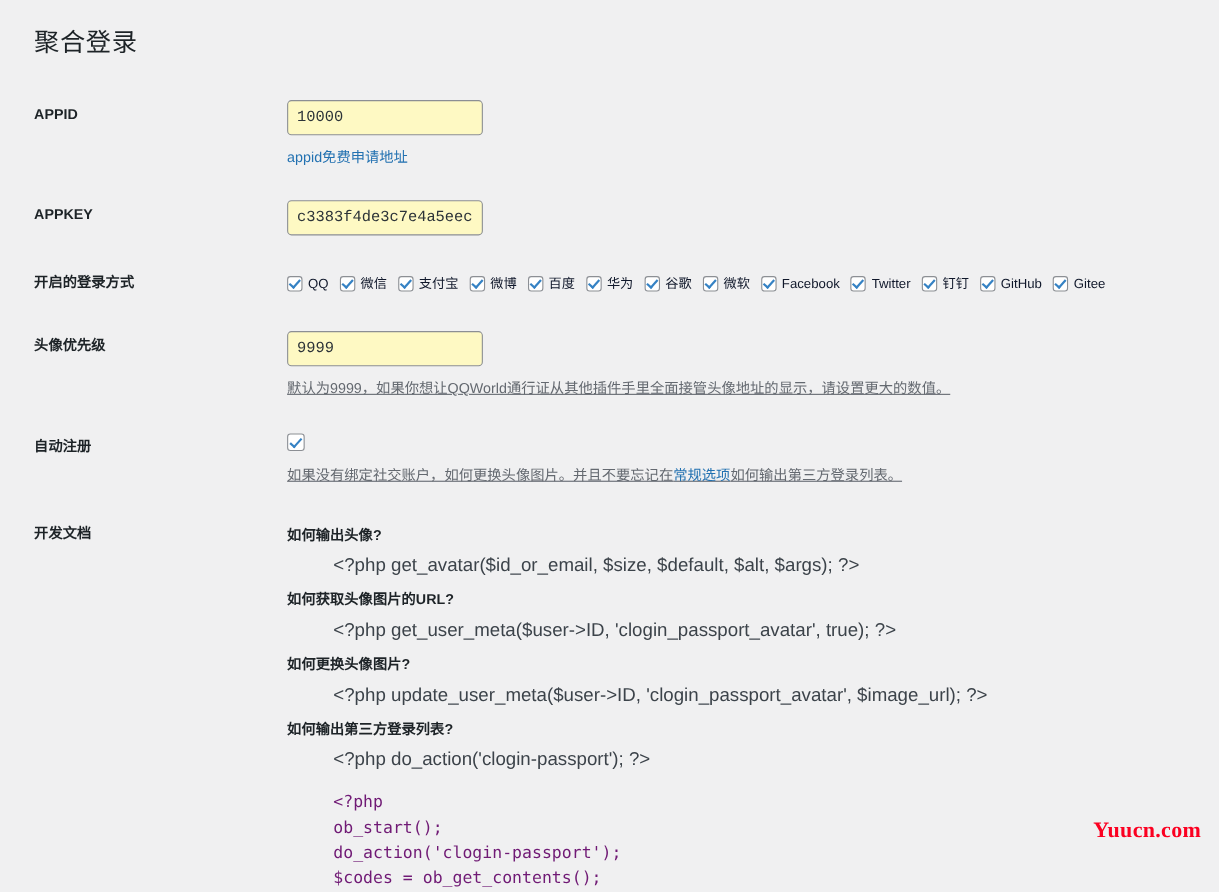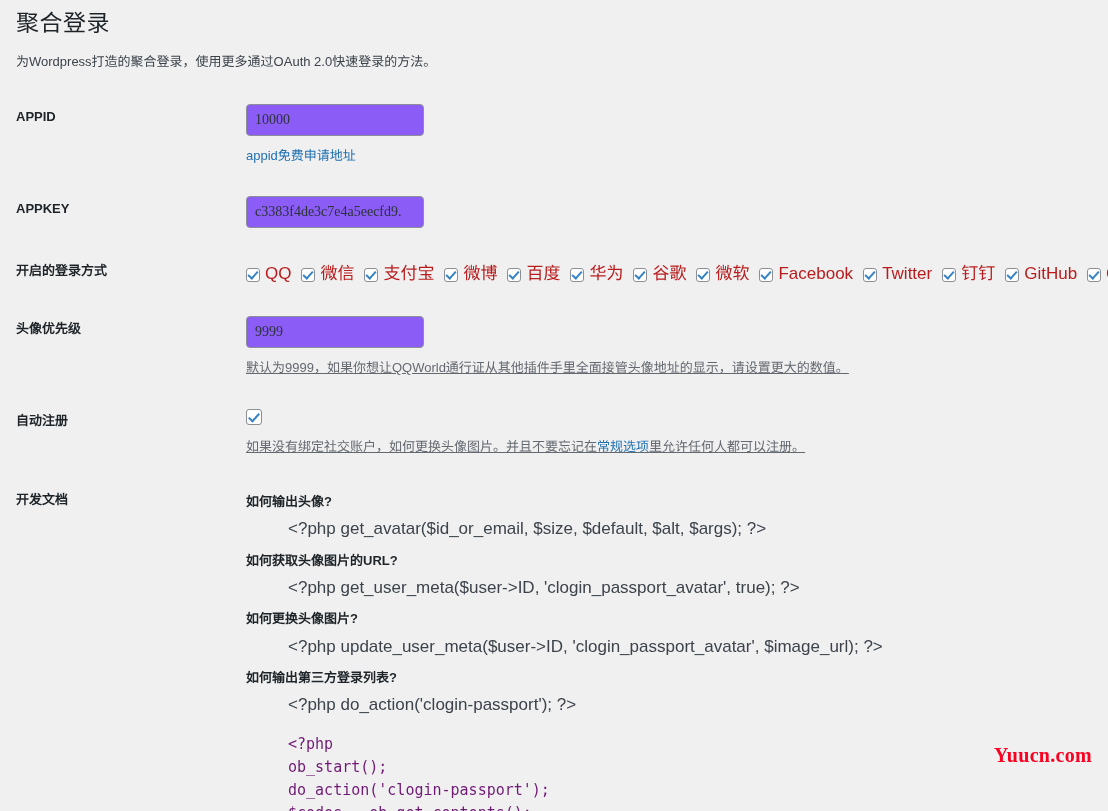--- a/index.html
+++ b/index.html
@@ -12,21 +12,21 @@
     width: 1108px;
     height: 811px;
     overflow: hidden;
     font-family: "Liberation Sans", "DejaVu Sans", sans-serif;
     color: #3c434a;
     position: relative;
     -webkit-font-smoothing: antialiased;
   }
 
   .page {
-    padding: 0;
+    padding: 15px;
     position: relative;
     width: 1108px;
     height: 811px;
     box-sizing: border-box;
   }
 
   .page-title {
     font-size: 23px;
     font-weight: 400;
     color: #1d2327;
@@ -64,24 +64,24 @@
   table.form-table td {
     vertical-align: top;
     padding: 15px 10px;
     font-size: 13px;
     line-height: 1.5;
     box-sizing: border-box;
   }
 
   
   input.regular-text {
-    font-family: Liberation Serif, serif;
+    font-family: Liberation Mono, monospace;
     font-size: 14px;
     color: #2c3338;
-    background: #8b5cf6;
+    background: #fef9c3;
     border: 1px solid #8c8f94;
     border-radius: 4px;
     padding: 4px 8px;
     width: 160px;
     height: 22px;
     line-height: 22px;
     box-sizing: content-box;
     outline: none;
   }
 
@@ -106,22 +106,22 @@
   .cb-list {
     display: block;
     white-space: nowrap;
     padding-top: 3px;
   }
   .cb-item {
     display: inline-block;
     margin-right: 10px;
     vertical-align: middle;
     white-space: nowrap;
-    font-size: 17px;
-    color: #b91c1c;
+    font-size: 12px;
+    color: #0f172a;
   }
   .cb-item:last-child { margin-right: 8px; }
 
   .cbox {
     display: inline-block;
     width: 14px;
     height: 14px;
     border: 1px solid #8c8f94;
     border-radius: 3px;
     background: #fff;
@@ -193,21 +193,20 @@
     color: #fb0021;
     letter-spacing: 0.3px;
   }
 </style>
 </head>
 <body>
 
 <div class="page">
 
   <h1 class="page-title">聚合登录</h1>
-  <p class="page-subtitle">为Wordpress打造的聚合登录，使用更多通过OAuth 2.0快速登录的方法。</p>
 
   <table class="form-table">
     <tbody>
 
       <tr>
         <th>APPID</th>
         <td>
           <input class="regular-text" type="text" value="10000" style="">
           <a href="#" class="field-link">appid免费申请地址</a>
         </td>
@@ -233,21 +232,21 @@
           <input class="regular-text" type="text" value="9999" style="">
           <div class="description">默认为9999，如果你想让QQWorld通行证从其他插件手里全面接管头像地址的显示，请设置更大的数值。</div>
         </td>
       </tr>
 
       <tr>
         <th>自动注册</th>
         <td>
           <span class="cbox cbox-lg checked" id="auto-register-box"></span>
           <div class="description">
-            <span>如果没有绑定社交账户，如何更换头像图片。并且不要忘记在</span><a href="#">常规选项</a><span>里允许任何人都可以注册。</span>
+            <span>如果没有绑定社交账户，如何更换头像图片。并且不要忘记在</span><a href="#">常规选项</a><span>如何输出第三方登录列表。</span>
           </div>
         </td>
       </tr>
 
       <tr>
         <th>开发文档</th>
         <td>
           <div class="docs" id="docs-container">
               <div class="doc-q">如何输出头像?</div>
               <div class="doc-a">&lt;?php get_avatar($id_or_email, $size, $default, $alt, $args); ?&gt;</div>

